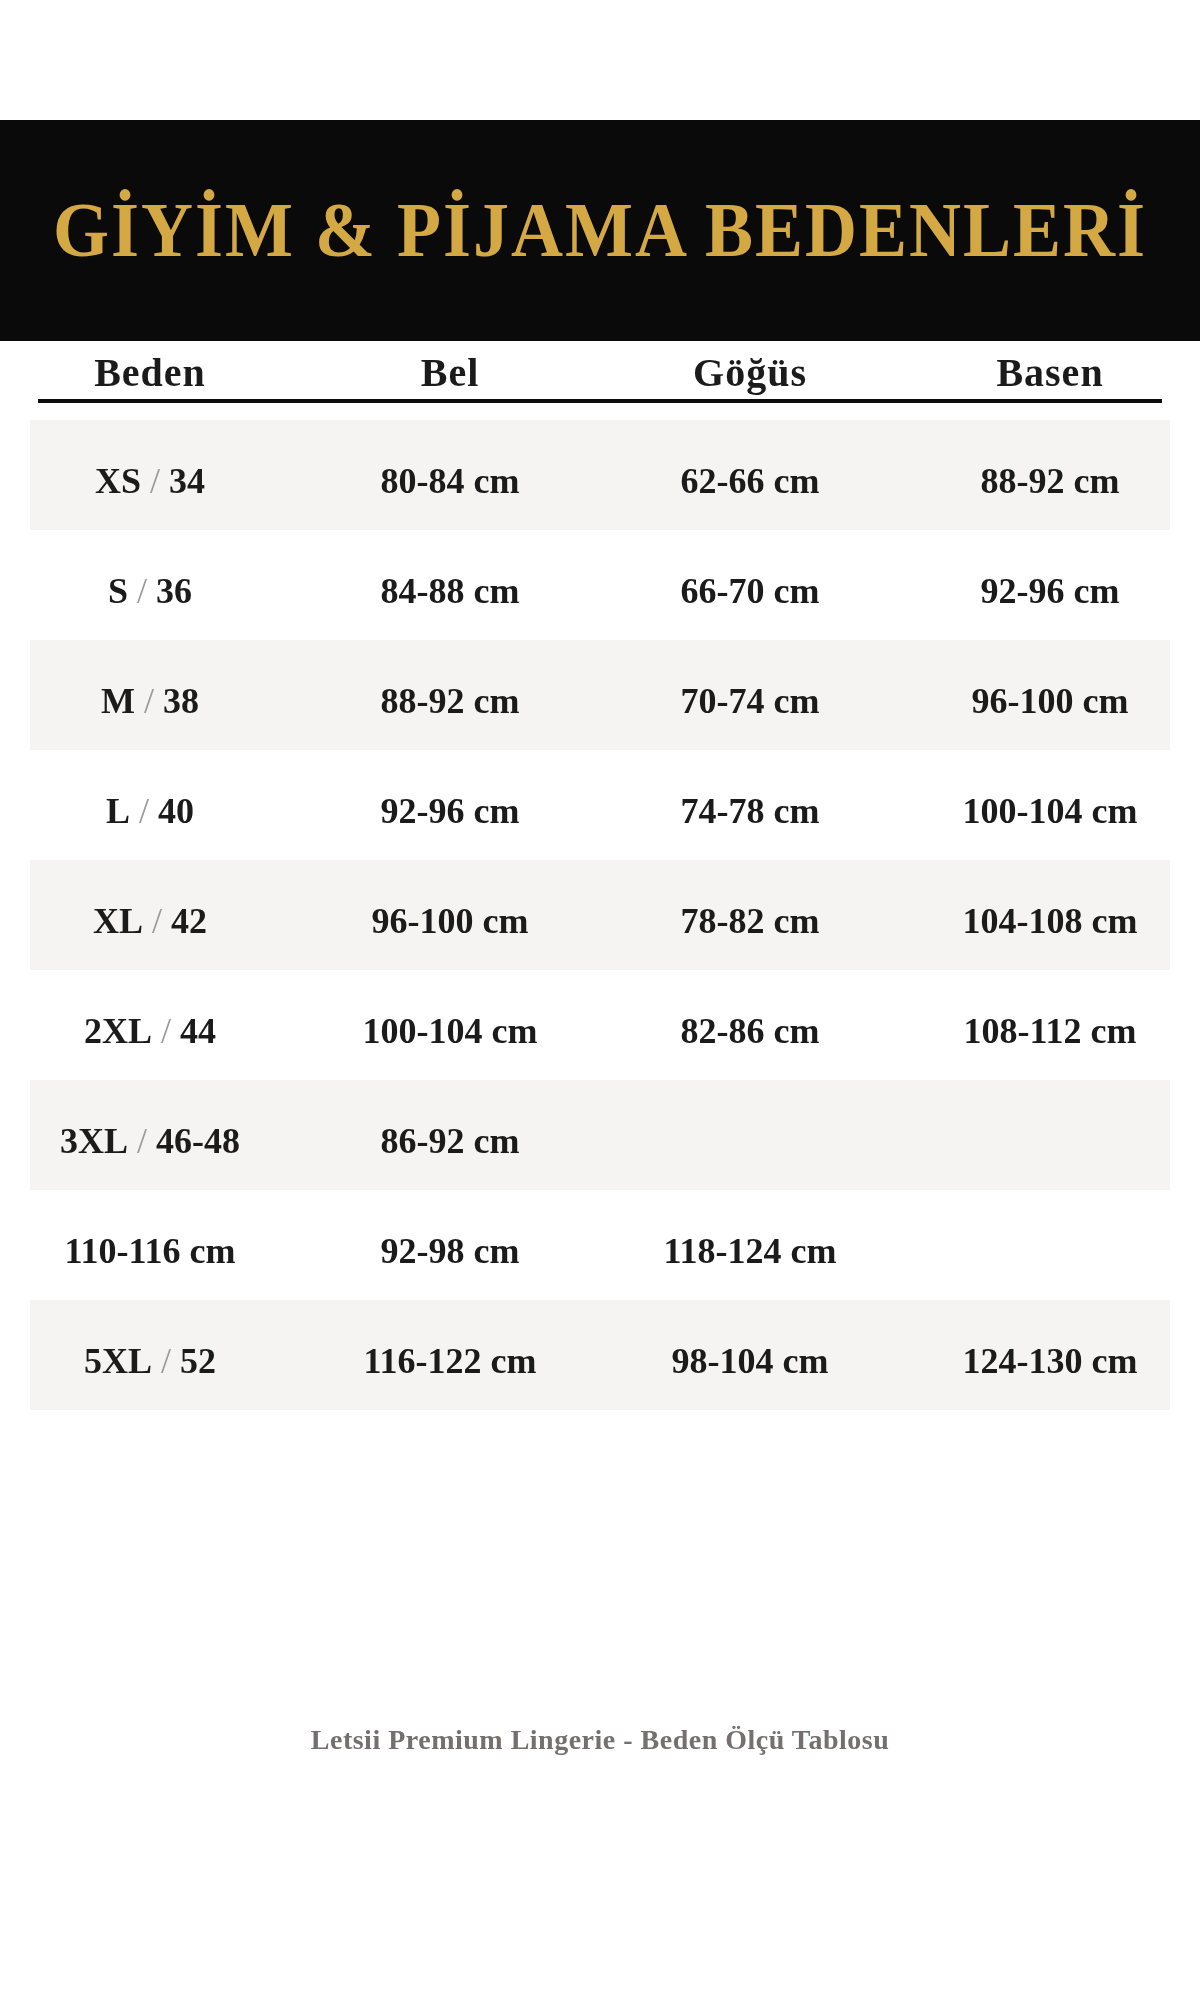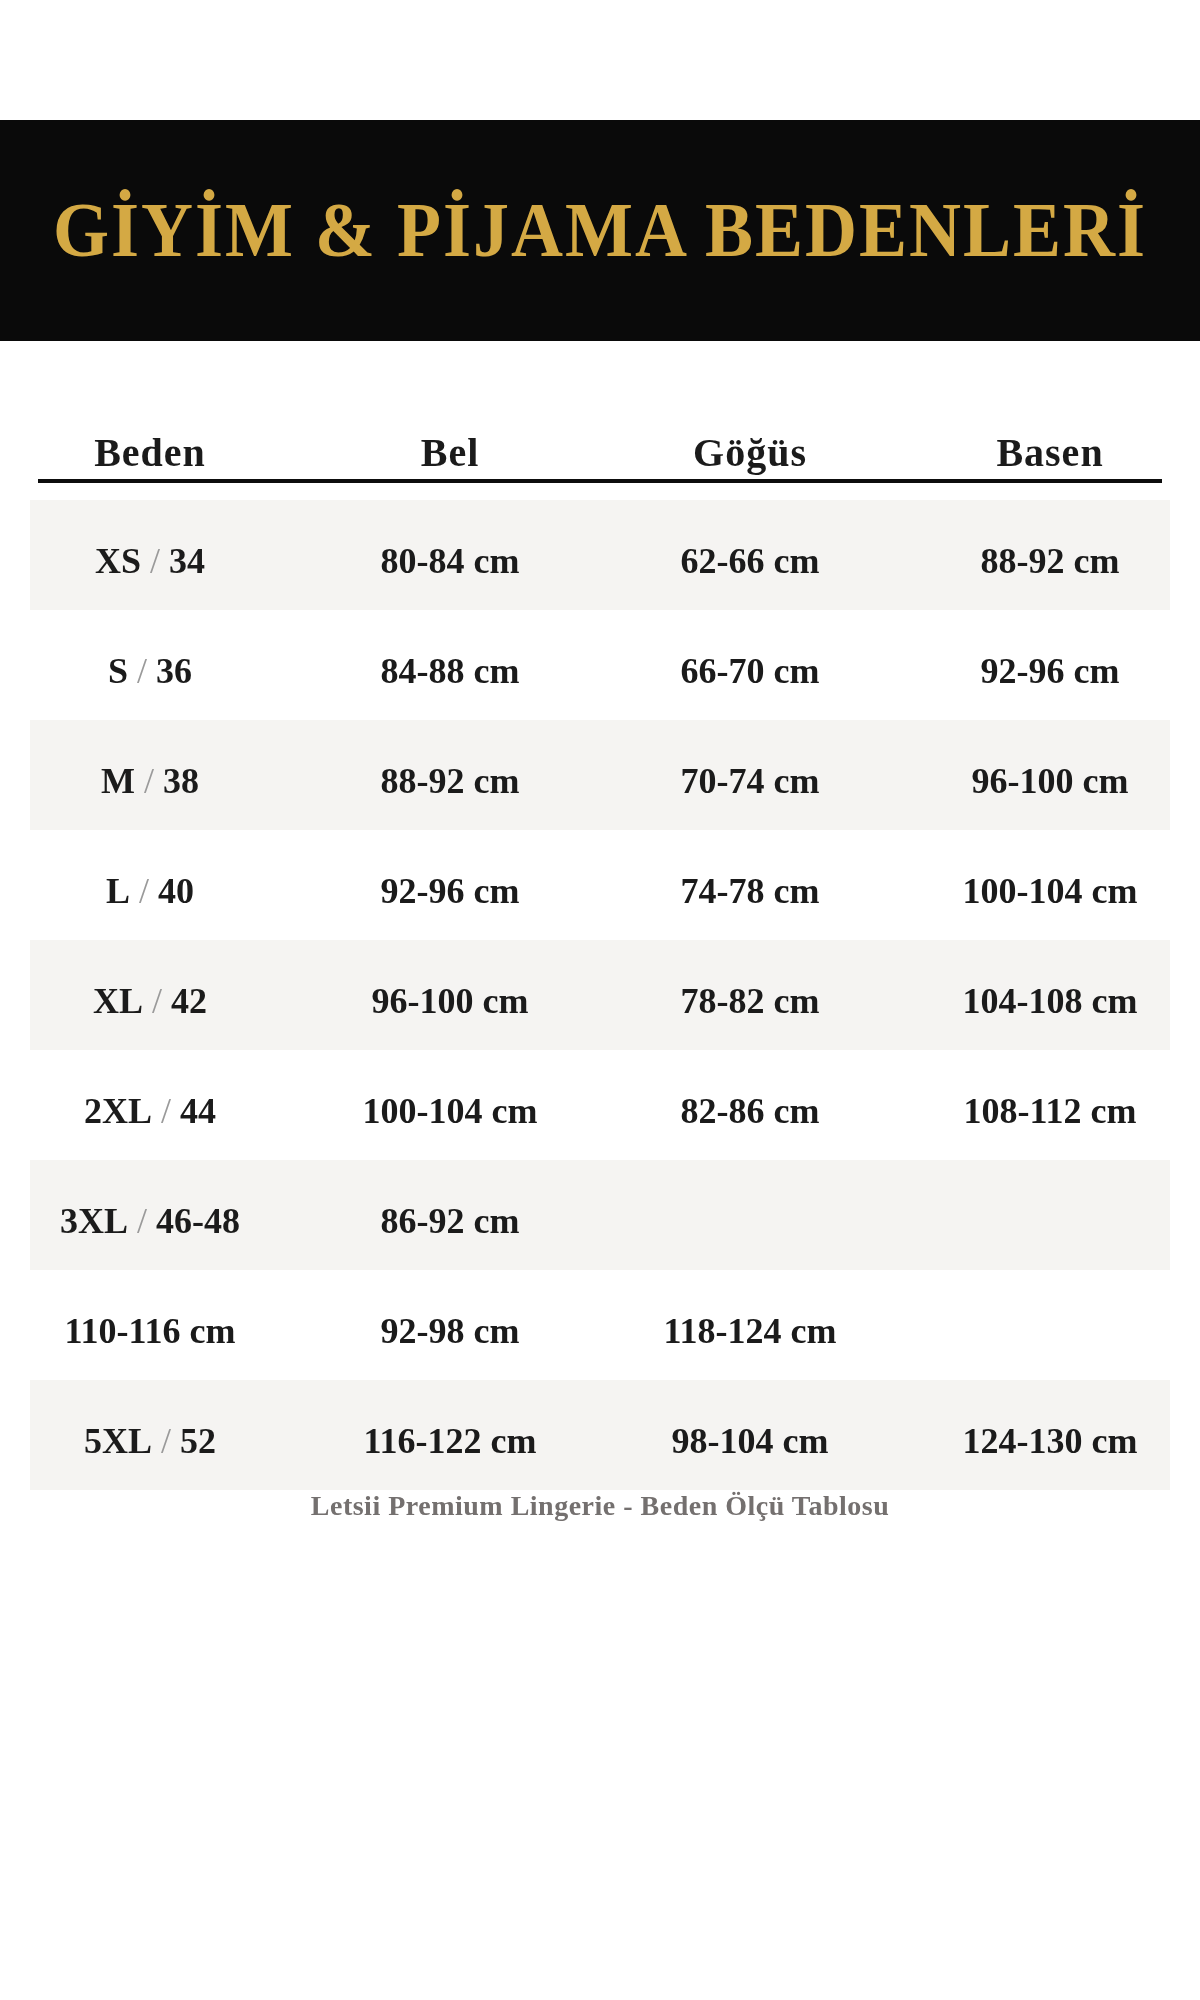--- a/index.html
+++ b/index.html
@@ -28,21 +28,21 @@
   .banner-title {
     color: #d4a944;
     font-size: 72px;
     font-weight: bold;
     letter-spacing: 2px;
     white-space: nowrap;
     transform: scaleY(1.08);
   }
 
   
-  .table-section { padding-top: 80px; }
+  .table-section { }
 
   .col-headers {
     display: grid;
     grid-template-columns: repeat(4, 1fr);
     height: 58px;
     align-items: end;
     padding-bottom: 6px;
     box-sizing: border-box;
   }
   .col-header {
@@ -85,20 +85,21 @@
     white-space: nowrap;
   }
   .slash {
     font-weight: normal;
     color: #9a9a9a;
     margin: 0 9px;
   }
 
   
   .footer {
+    margin-top: 314px;
     text-align: center;
   }
   .footer-text {
     font-size: 28px;
     font-weight: bold;
     color: #74706f;
     letter-spacing: 0.5px;
   }
 </style>
 </head>

